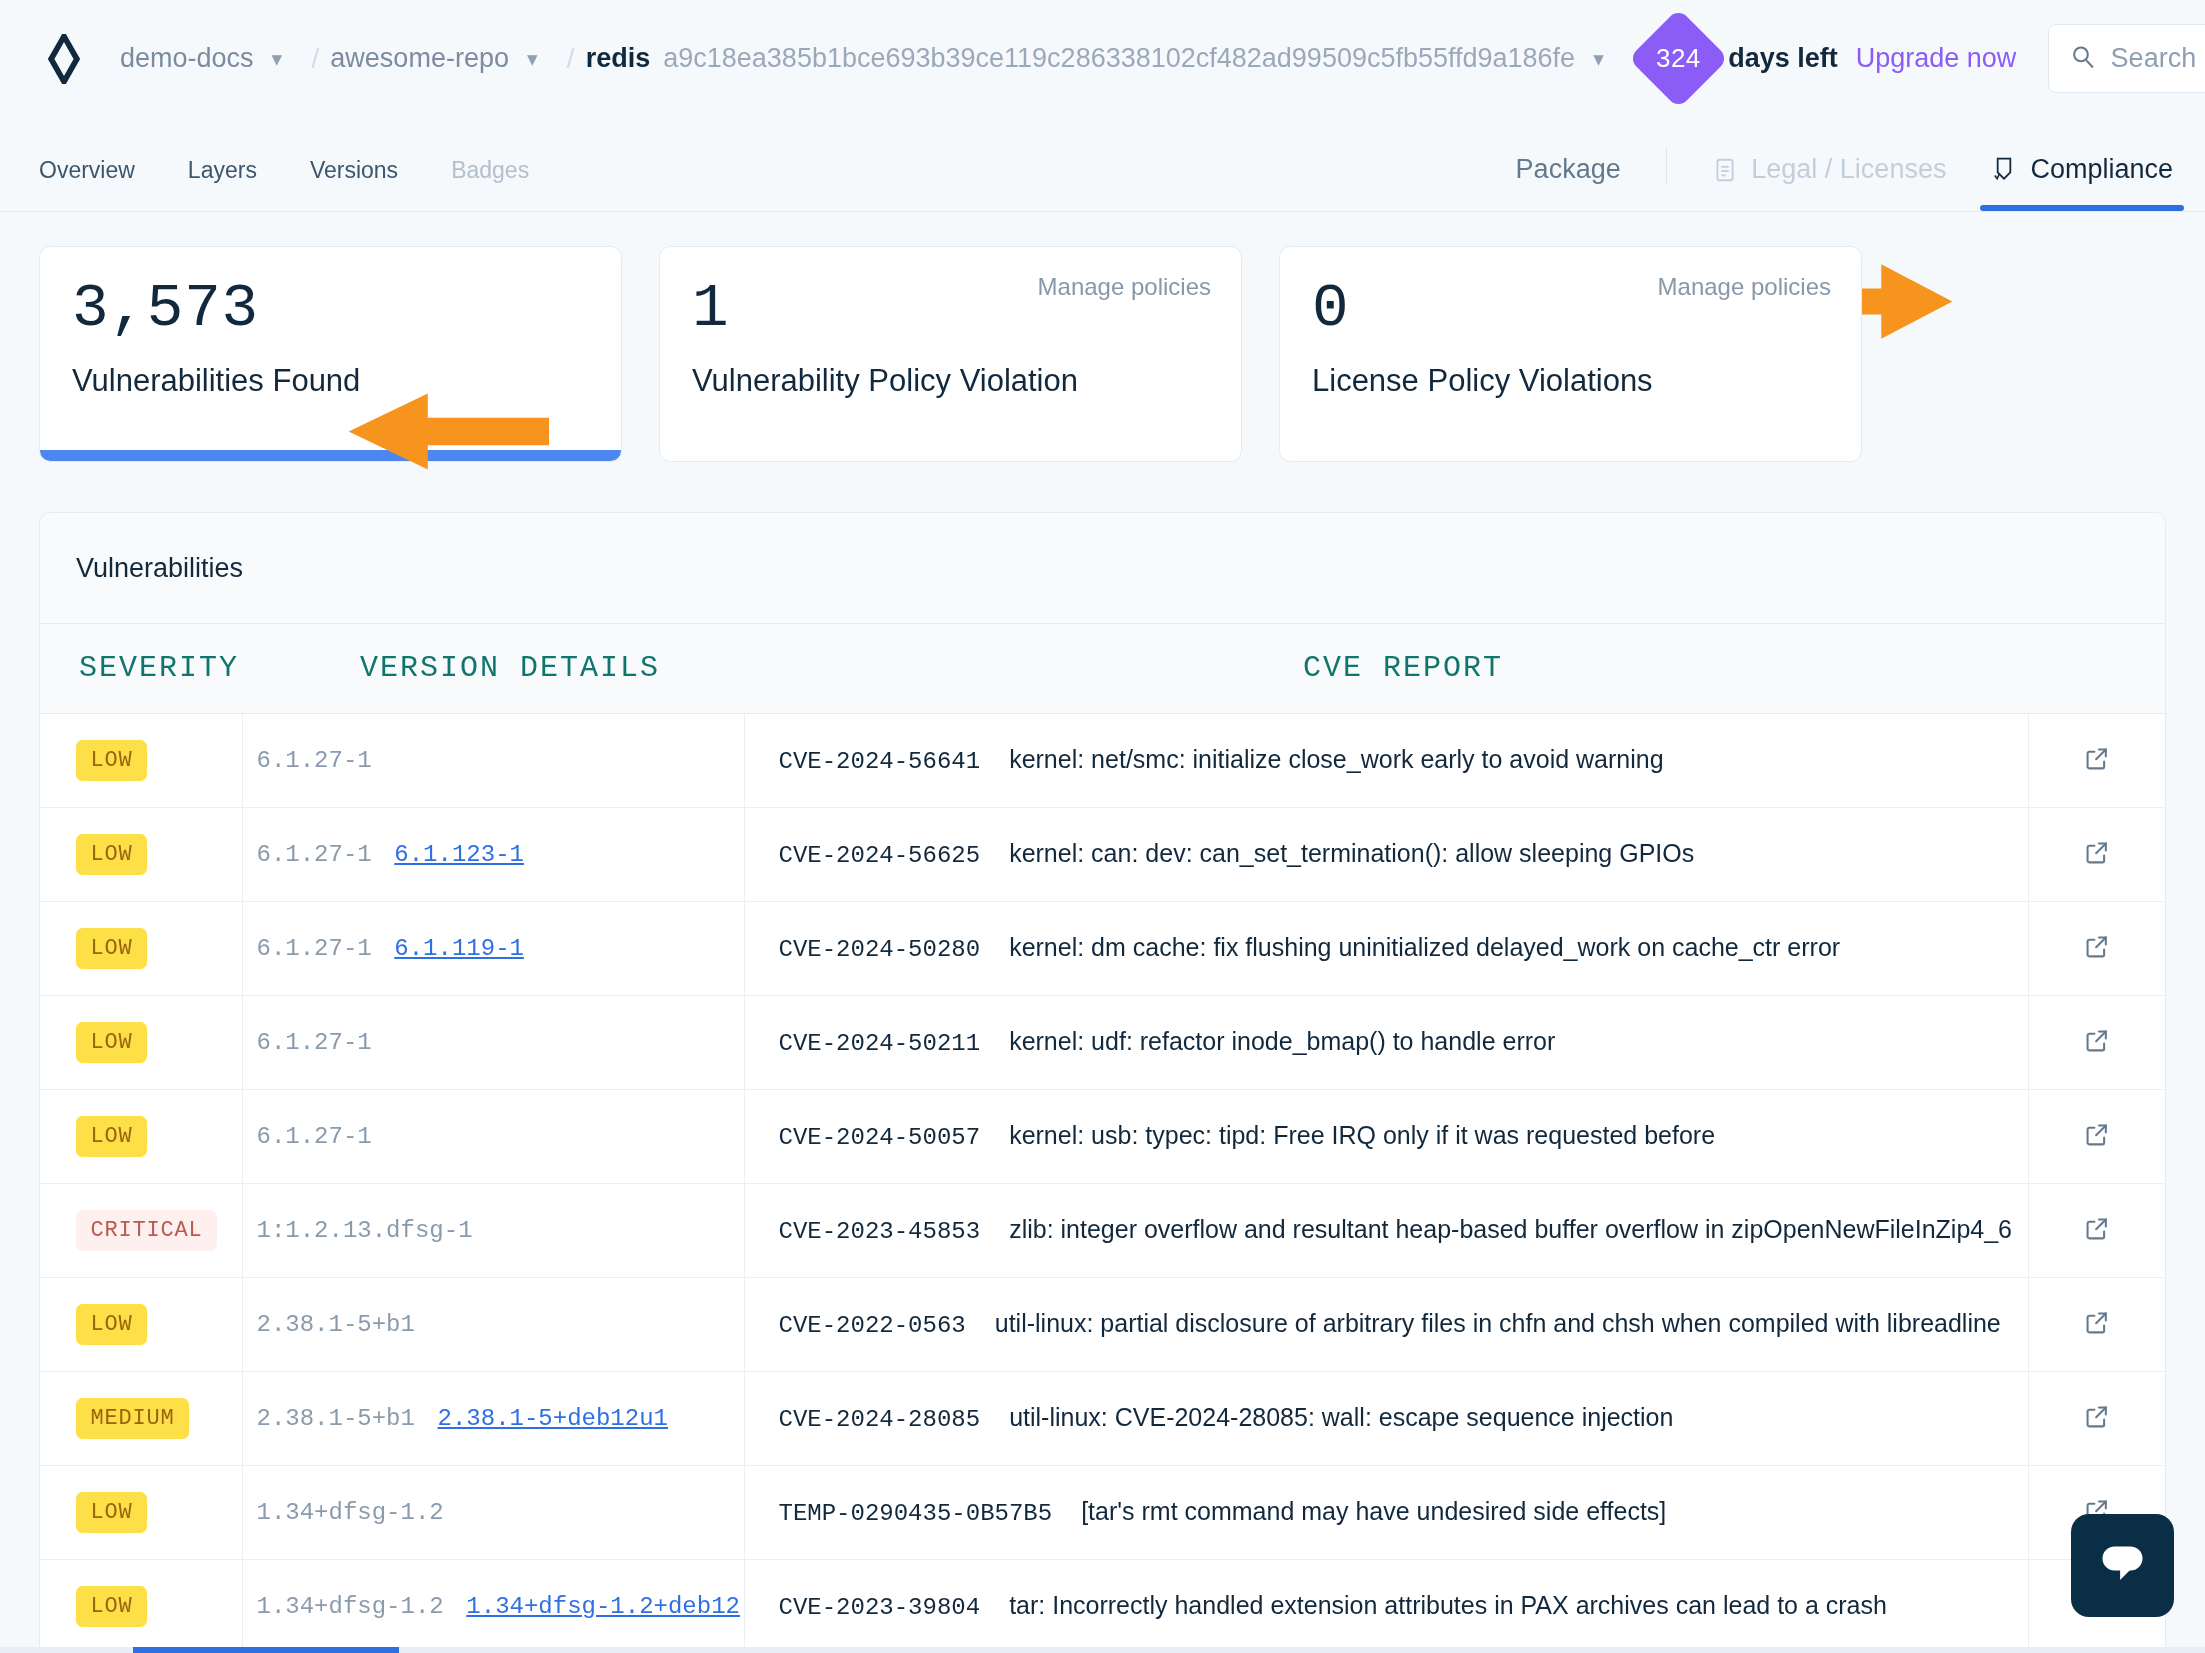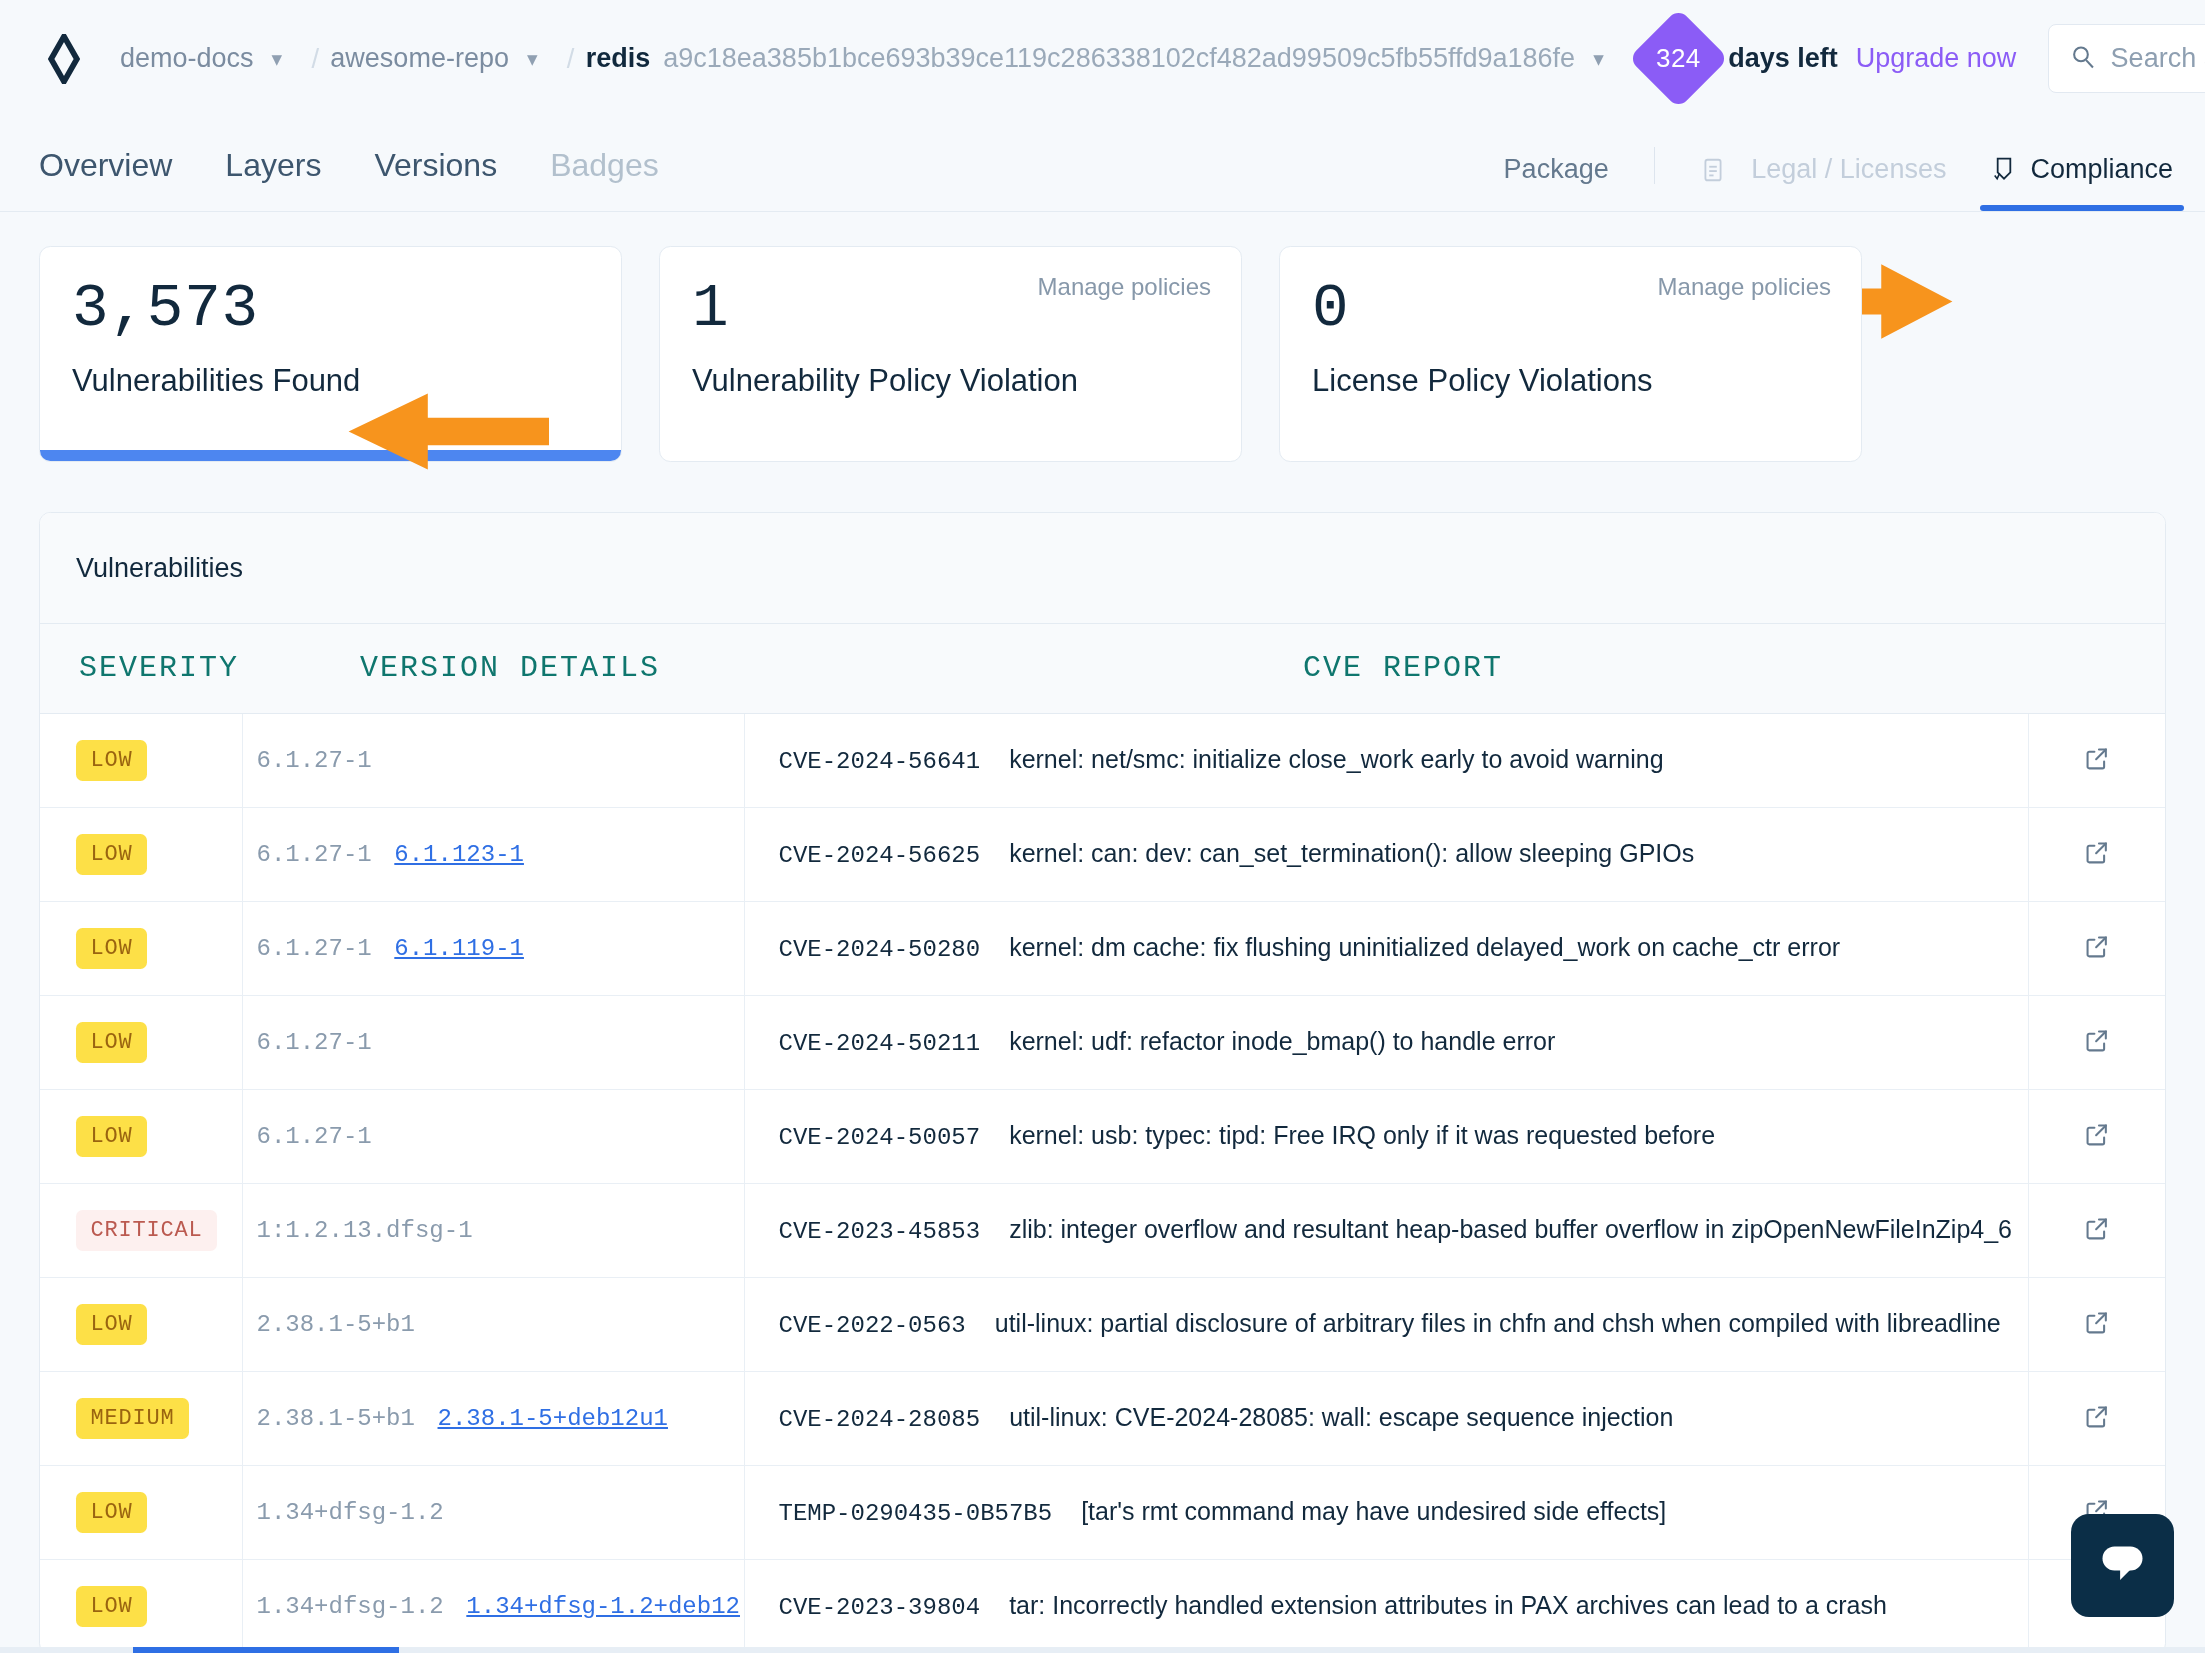--- a/index.html
+++ b/index.html
@@ -54,31 +54,31 @@
   .searchbox .ph { color: #8e9fb1; font-size: 27px; margin-left: 14.5px; white-space: nowrap; }
 
   
   .tabsrow {
     height: 95px; display: flex; align-items: center;
     padding: 0 0 0 39px; border-bottom: 1.6px solid #e4ebf2;
     position: relative; background: #f6f9fc;
   }
   .ltabs { display: flex; align-items: flex-end; height: 100%; }
   .ltab {
-    font-size: 32px; color: #3d566e; padding: 0 0 27.4px 0; margin-right: 53px; text-align: center;
+    font-size: 23px; color: #3d566e; padding: 0 0 27.4px 0; margin-right: 53px; text-align: center;
   }
   .ltab.muted { color: #b2c0cd; }
 
   .rtabs { margin-left: auto; display: flex; align-items: flex-end; height: 100%; padding-right: 32px; }
   .rtab {
     font-size: 27px; color: #64798e; display: flex; align-items: center;
     padding-bottom: 26px; margin-left: 45px; position: relative;
   }
   .rtab .ic { margin-right: 13px; display: flex; }
-  .rtab.muted { color: #c3cedb; gap: 12px; }
+  .rtab.muted { color: #c3cedb; }
   .rtab.active { color: #12293d; }
   .rtab.active::after {
     content: ""; position: absolute; left: -11.3px; right: -11.3px; bottom: 0;
     height: 6.5px; background: #2f6fe4; border-radius: 3.2px;
   }
   .vdiv { width: 1.6px; height: 37px; background: #dde5ee; margin: 0 0 27.4px 45px; }
 
   
   .cards { display: flex; padding: 34px 39px 0 39px; gap: 37px; }
   .card {

